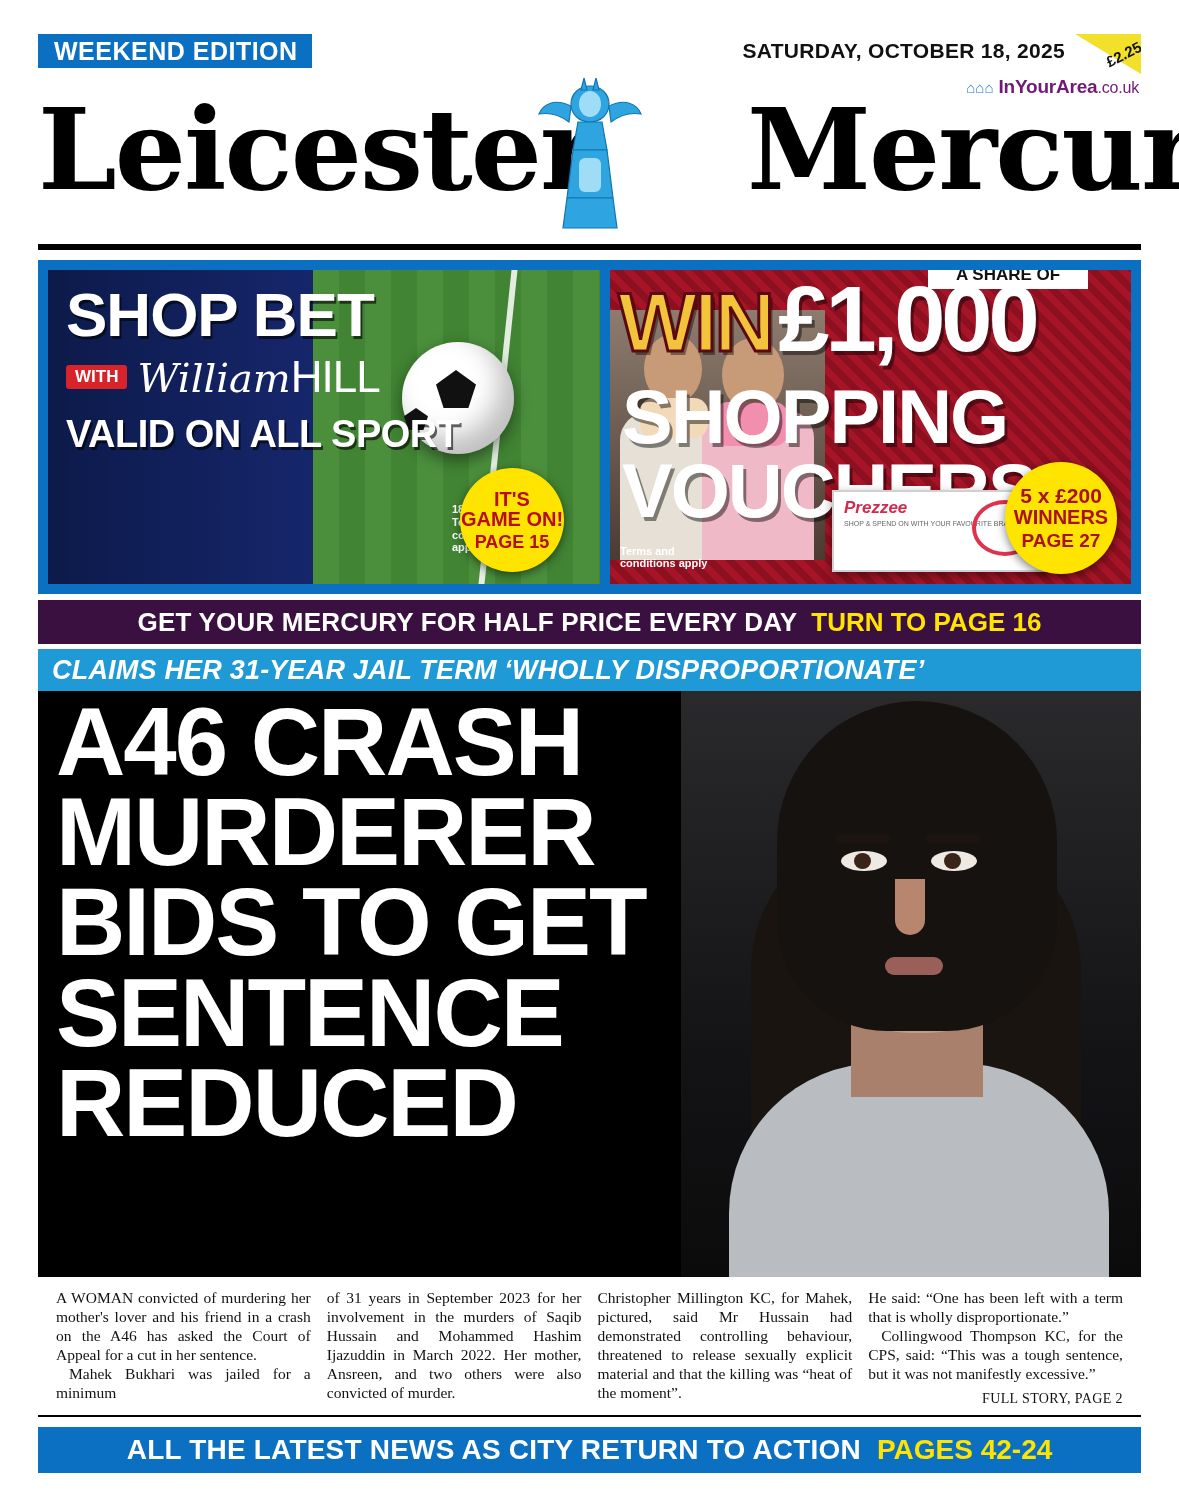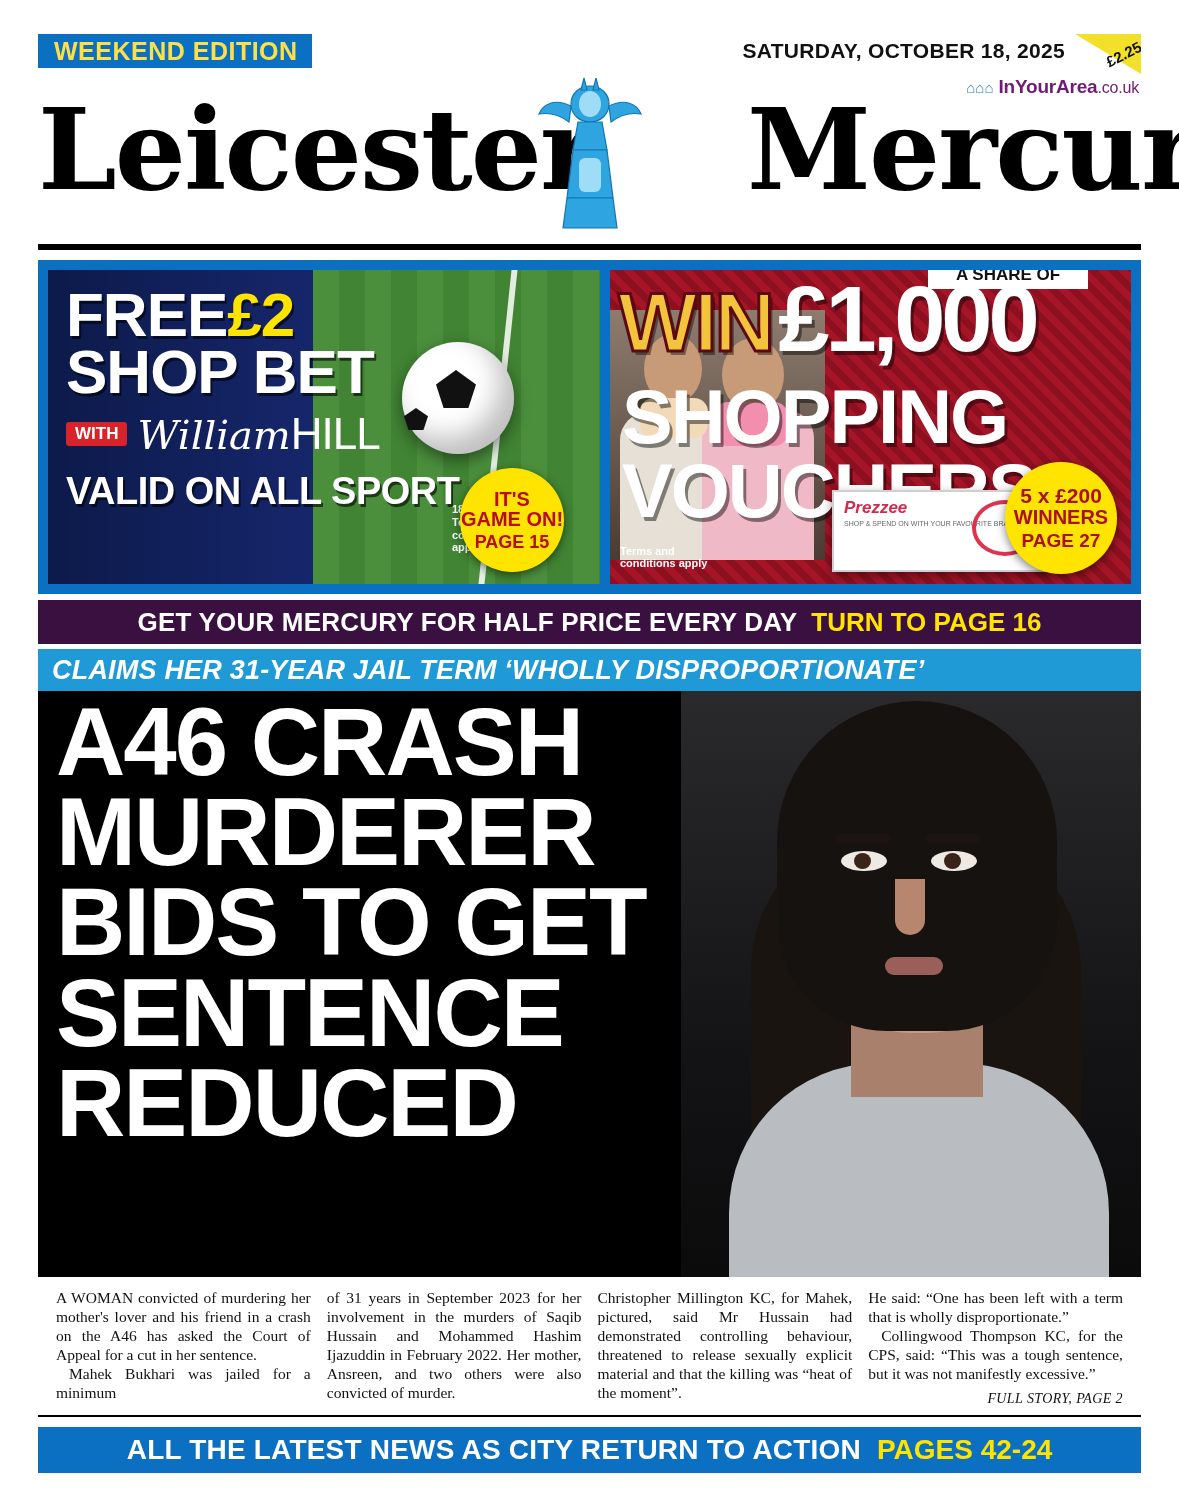--- a/index.html
+++ b/index.html
@@ -26,21 +26,21 @@
   
   .topbar {
     position: relative;
     height: 34px;
     margin-top: 34px;
     display: flex;
     align-items: stretch;
   }
   .weekend-edition {
     background: #0b6fc2;
-    color: #fde047;
+    color: #ffffff;
     font-weight: bold;
     font-size: 25px;
     letter-spacing: 0.5px;
     padding: 3px 14px 3px 16px;
     display: flex;
     align-items: center;
     line-height: 1;
   }
   .topbar-right {
     margin-left: auto;
@@ -584,21 +584,20 @@
     font-family: "Liberation Serif", serif;
     font-size: 15.5px;
     line-height: 1.22;
     color: #111;
     text-align: justify;
   }
   .sf-col p { margin: 0; }
   .sf-col p + p { text-indent: 13px; }
   .full-story {
     text-align: right;
-    font-style: italic;
     font-size: 14px;
     letter-spacing: 0.4px;
     margin-top: 6px;
   }
 
   
   .footer {
     margin-top: 10px;
     height: 46px;
     background: #0b6fc2;
@@ -665,23 +664,20 @@
     <div class="rule-thick"></div>
   </div>
 
   <div class="promos">
 
     <div class="promo promo-left">
       <div class="pitch"></div>
       <div class="pitchline"></div>
       <div class="ball"></div>
       <div class="copy">
-        <div class="freeline">
-          <span>FREE</span><span class="yellow">£2</span>
-        </div>
         <div class="shopbet">SHOP BET</div>
         <div class="with-row">
           <span class="with-badge">WITH</span>
           <span class="whill"><span>William</span><span class="hill">HILL</span></span>
         </div>
         <div class="valid">VALID ON ALL SPORT</div>
       </div>
       <div class="terms-small lterms">18+ only. Terms and conditions apply</div>
       <div class="game-on">
         <span class="g1">IT'S</span>
@@ -745,21 +741,21 @@
       <div class="mug-mouth"></div>
     </div>
   </div>
 
   <div class="standfirst">
     <div class="sf-col">
       <p>A WOMAN convicted of murdering her mother's lover and his friend in a crash on the A46 has asked the Court of Appeal for a cut in her sentence.</p>
       <p>Mahek Bukhari was jailed for a minimum</p>
     </div>
     <div class="sf-col">
-      <p>of 31 years in September 2023 for her involvement in the murders of Saqib Hussain and Mohammed Hashim Ijazuddin in February 2022. Her mother, Ansreen, and two others were also convicted of murder.</p>
+      <p>of 31 years in September 2023 for her involvement in the murders of Saqib Hussain and Mohammed Hashim Ijazuddin in March 2022. Her mother, Ansreen, and two others were also convicted of murder.</p>
     </div>
     <div class="sf-col">
       <p>Christopher Millington KC, for Mahek, pictured, said Mr Hussain had demonstrated controlling behaviour, threatened to release sexually explicit material and that the killing was “heat of the moment”.</p>
     </div>
     <div class="sf-col">
       <p>He said: “One has been left with a term that is wholly disproportionate.”</p>
       <p>Collingwood Thompson KC, for the CPS, said: “This was a tough sentence, but it was not manifestly excessive.”</p>
       <div class="full-story">FULL STORY, PAGE 2</div>
     </div>
   </div>

